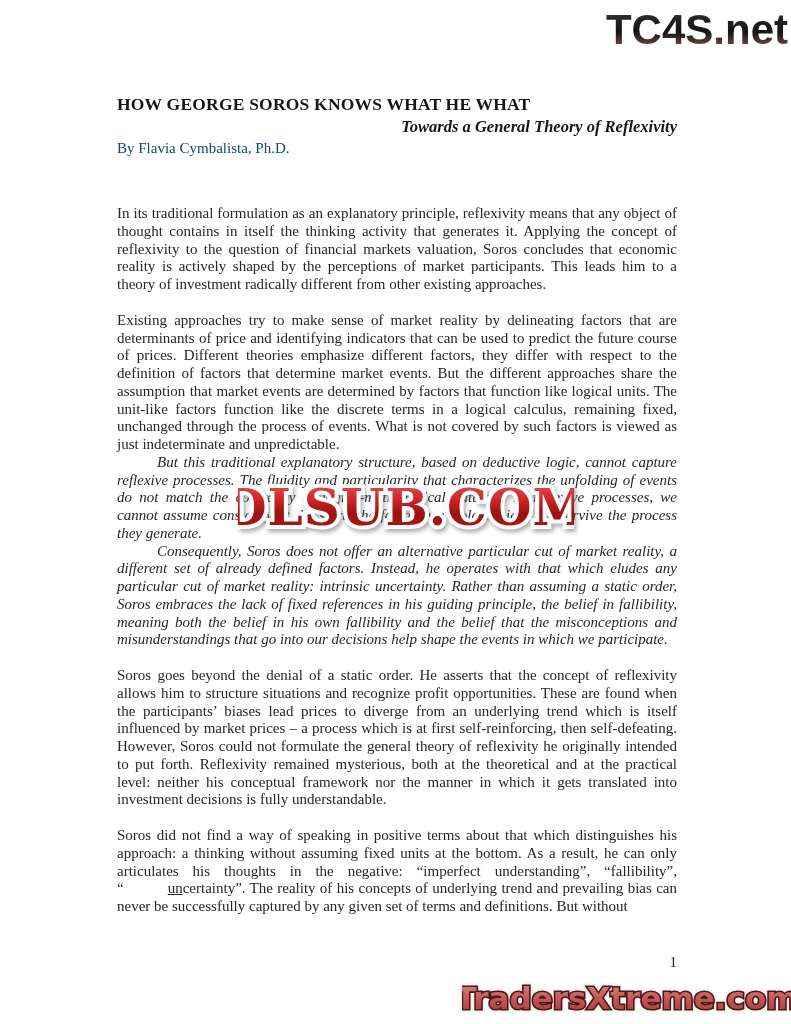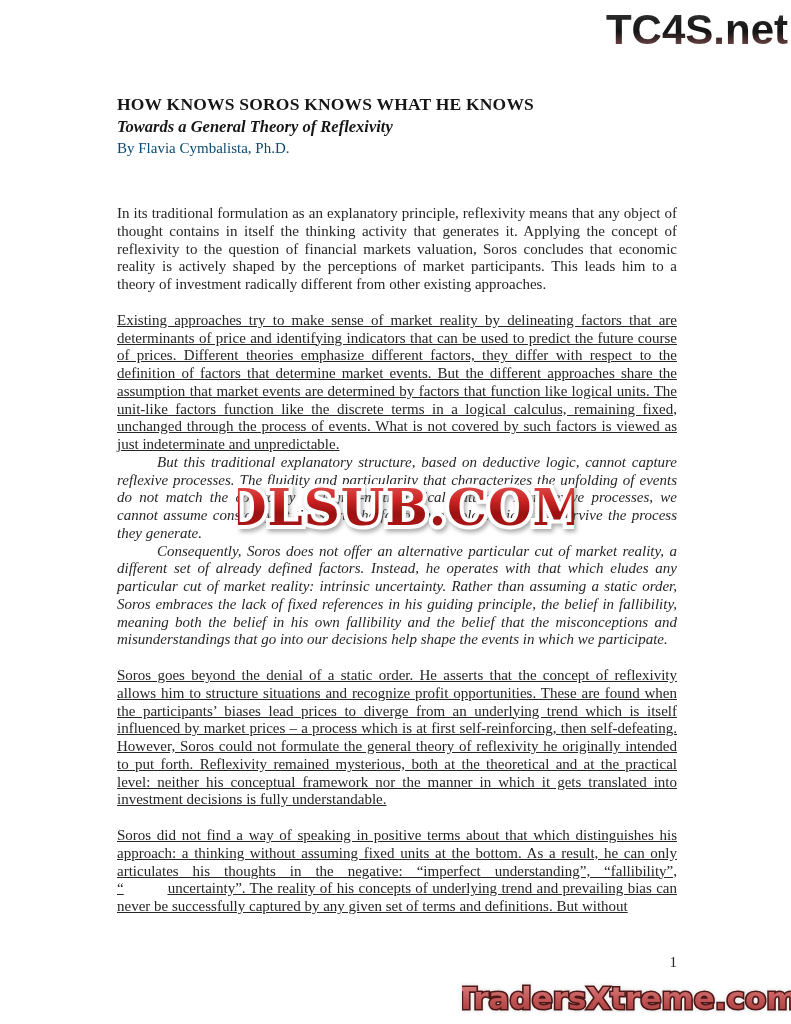--- a/index.html
+++ b/index.html
@@ -31,35 +31,36 @@
     color: #161616;
     letter-spacing: 0.2px;
   }
   .subtitle {
     font-size: 16.5px;
     font-weight: bold;
     font-style: italic;
     line-height: 22px;
     margin: 0;
     color: #161616;
+    text-align: right;
   }
   .author {
     font-size: 15px;
     line-height: 21px;
     color: #0c4a6e;
   }
   p.para {
     font-size: 15px;
     line-height: 17.75px;
     text-align: justify;
     margin: 0;
     color: #262626;
   }
   p.para.first { margin-top: 46px; }
-  p.para.gap   { margin-top: 18px; text-decoration: underline; }
+  p.para.gap   { margin-top: 18px; }
   p.para.indent { text-indent: 40px; font-style: italic; }
   .u-partial { text-decoration: underline; margin-left: 44px; }
 
   
   .dlsub-wm {
     position: absolute;
     left: 238px;
     top: 478px;
     filter: drop-shadow(2px 3px 2px rgba(110,110,110,0.55));
   }
@@ -95,21 +96,21 @@
         <stop offset="30%" stop-color="#222222"></stop>
         <stop offset="55%" stop-color="#141414"></stop>
         <stop offset="78%" stop-color="#5c3a3a"></stop>
         <stop offset="100%" stop-color="#9a6e6e"></stop>
       </linearGradient>
     </defs>
     <text x="196" y="40" text-anchor="end" font-family="Liberation Sans, sans-serif" font-weight="bold" font-size="42" fill="url(#tc4sGrad)">TC4S.net</text>
   </svg>
 
   <div class="content">
-    <h1 class="title">HOW KNOWS SOROS KNOWS WHAT HE KNOWS</h1>
+    <h1 class="title">HOW GEORGE SOROS KNOWS WHAT HE WHAT</h1>
     <h2 class="subtitle">Towards a General Theory of Reflexivity</h2>
     <div class="author">By Flavia Cymbalista, Ph.D.</div>
 
     <p class="para first">In its traditional formulation as an explanatory principle, reflexivity means that any object of thought contains in itself the thinking activity that generates it. Applying the concept of reflexivity to the question of financial markets valuation, Soros concludes that economic reality is actively shaped by the perceptions of market participants. This leads him to a theory of investment radically different from other existing approaches.</p>
 
     <p class="para gap">Existing approaches try to make sense of market reality by delineating factors that are determinants of price and identifying indicators that can be used to predict the future course of prices. Different theories emphasize different factors, they differ with respect to the definition of factors that determine market events. But the different approaches share the assumption that market events are determined by factors that function like logical units. The unit-like factors function like the discrete terms in a logical calculus, remaining fixed, unchanged through the process of events. What is not covered by such factors is viewed as just indeterminate and unpredictable.</p>
 
     <p class="para indent">But this traditional explanatory structure, based on deductive logic, cannot capture reflexive processes. The fluidity and particularity that characterizes the unfolding of events do not match the constancy of logico-mathematical patterns. In reflexive processes, we cannot assume constancy at the start: the factors we isolate might not survive the process they generate.</p>
 
     <p class="para indent">Consequently, Soros does not offer an alternative particular cut of market reality, a different set of already defined factors. Instead, he operates with that which eludes any particular cut of market reality: intrinsic uncertainty.  Rather than assuming a static order, Soros embraces the lack of fixed references in his guiding principle, the belief in fallibility, meaning both the belief in his own fallibility and the belief that the misconceptions and misunderstandings that go into our decisions help shape the events in which we participate.</p>

